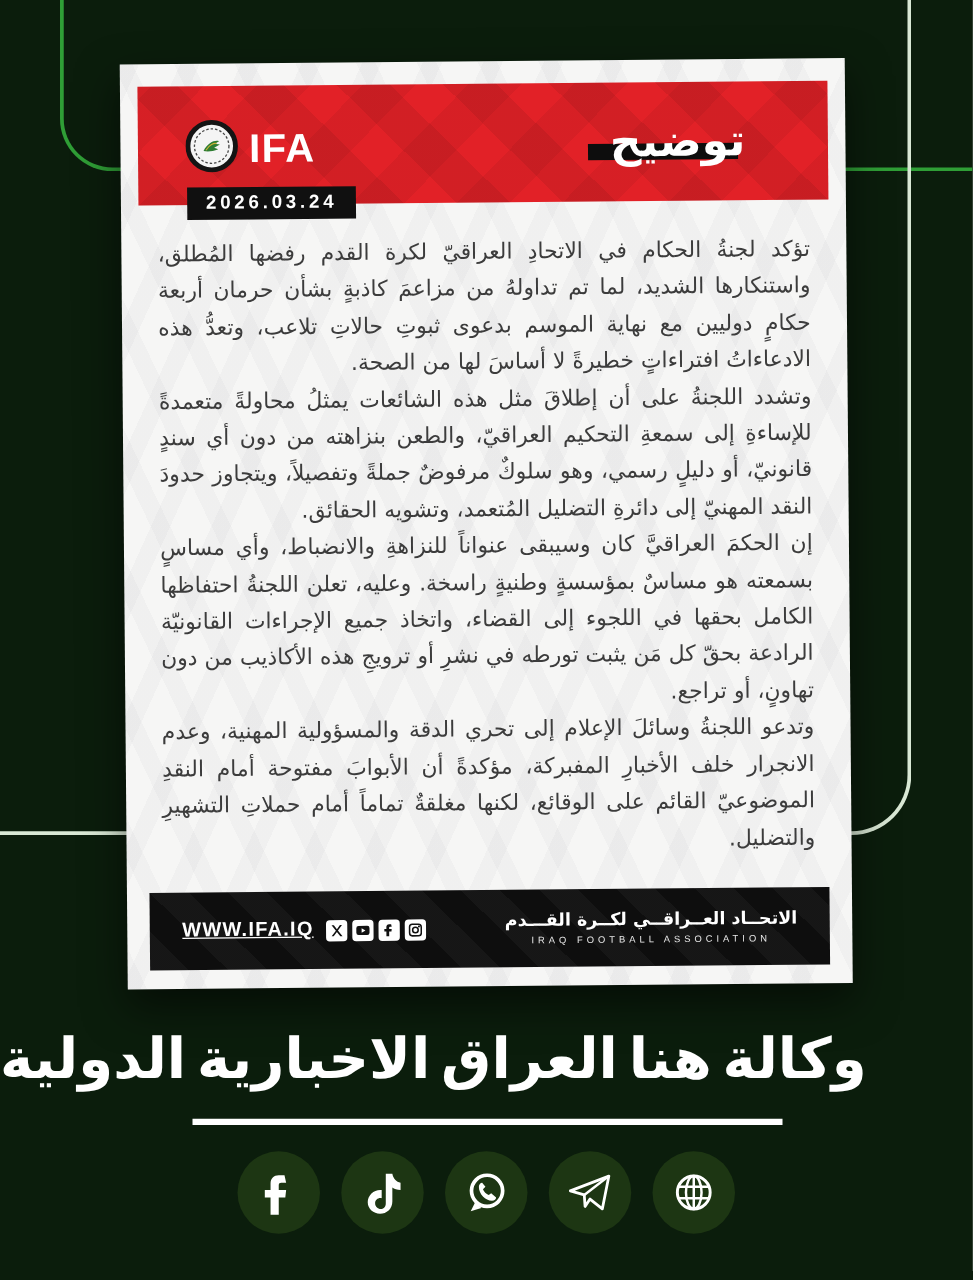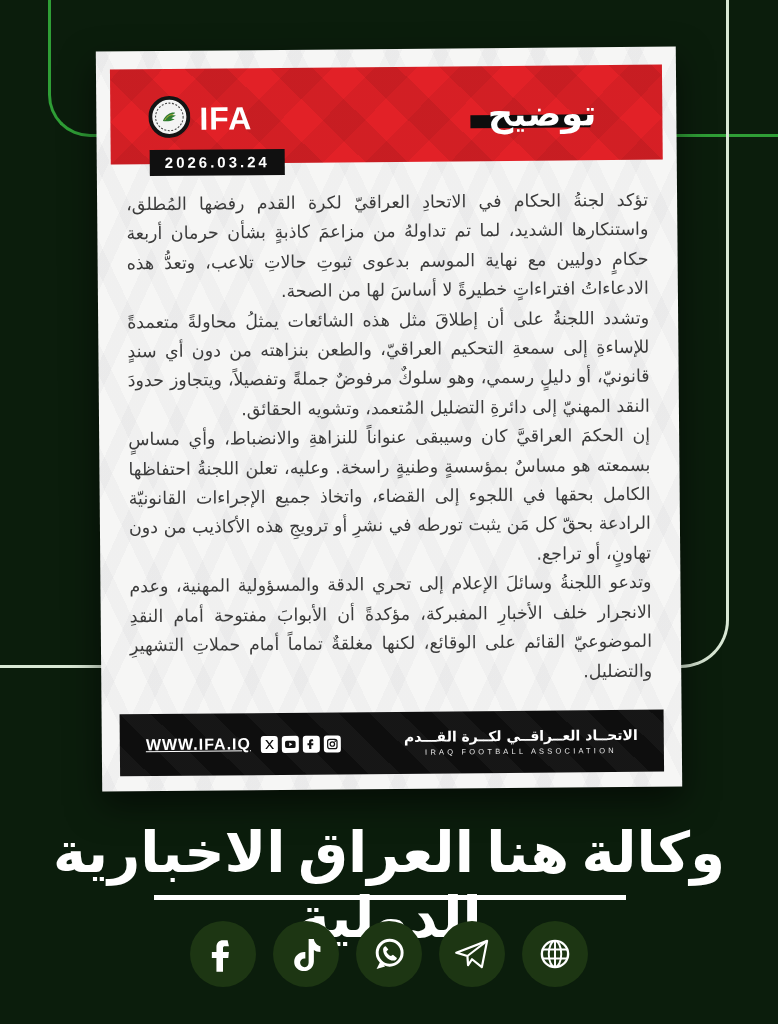--- a/index.html
+++ b/index.html
@@ -70,22 +70,22 @@
   .mini-icons { display:flex; gap:4px; }
   .mini { width:17px; height:17px; background:#fff; border-radius:3px;
     display:flex; align-items:center; justify-content:center; }
   .mini svg { width:13px; height:13px; display:block; }
   .bar-right { text-align:center; color:#fff; direction:rtl; }
   .org-ar { font-size:14px; font-weight:bold; }
   .org-en { font-size:7.5px; letter-spacing:3.2px; color:#e8e8e8; margin-top:3px;
     direction:ltr; font-family:"Liberation Sans", sans-serif; }
   
   .headline {
-    position:absolute; top:820px; left:0; right:0; text-align:center;
-    color:#fff; font-size:56px; font-weight:bold; direction:rtl; word-spacing:-7px;
+    position:absolute; top:820px; left:0; right:0; text-align:left;
+    color:#fff; font-size:45px; font-weight:bold; direction:rtl; word-spacing:-7px;
   }
   .underline { position:absolute; top:895px; left:154px; width:472px; height:5px; background:#fff; }
   .socials { position:absolute; top:921px; left:0; right:0;
     display:flex; justify-content:center; gap:17px; }
   .circle { width:66px; height:66px; border-radius:50%; background:#1d3613;
     display:flex; align-items:center; justify-content:center; cursor:pointer; }
   .circle svg { width:42px; height:42px; display:block; }
 </style>
 </head>
 <body>

